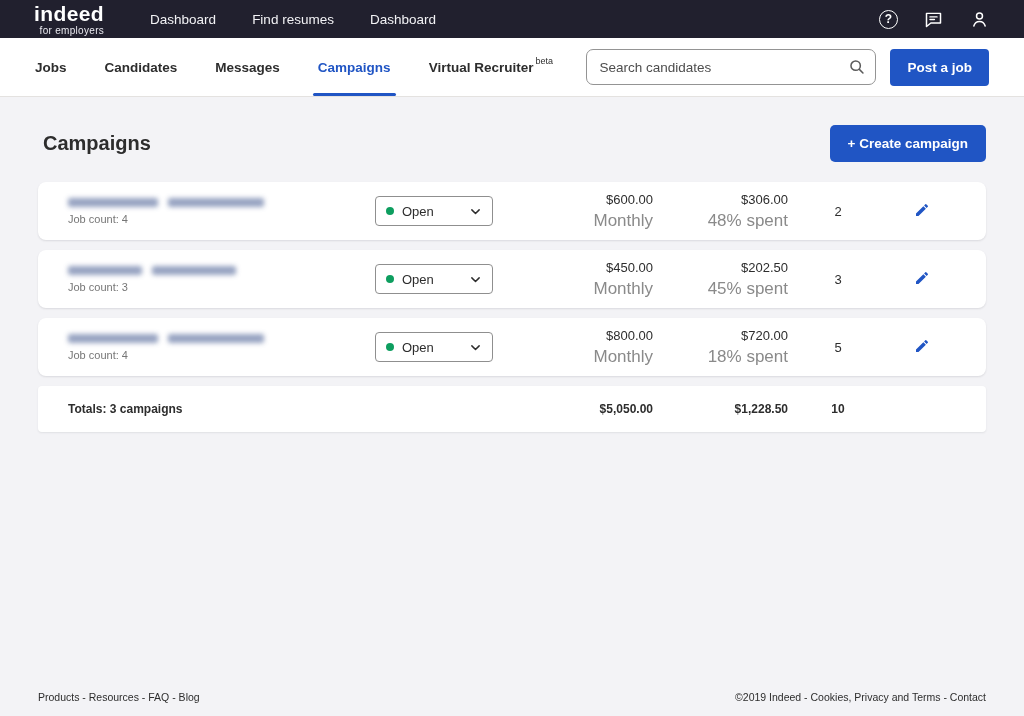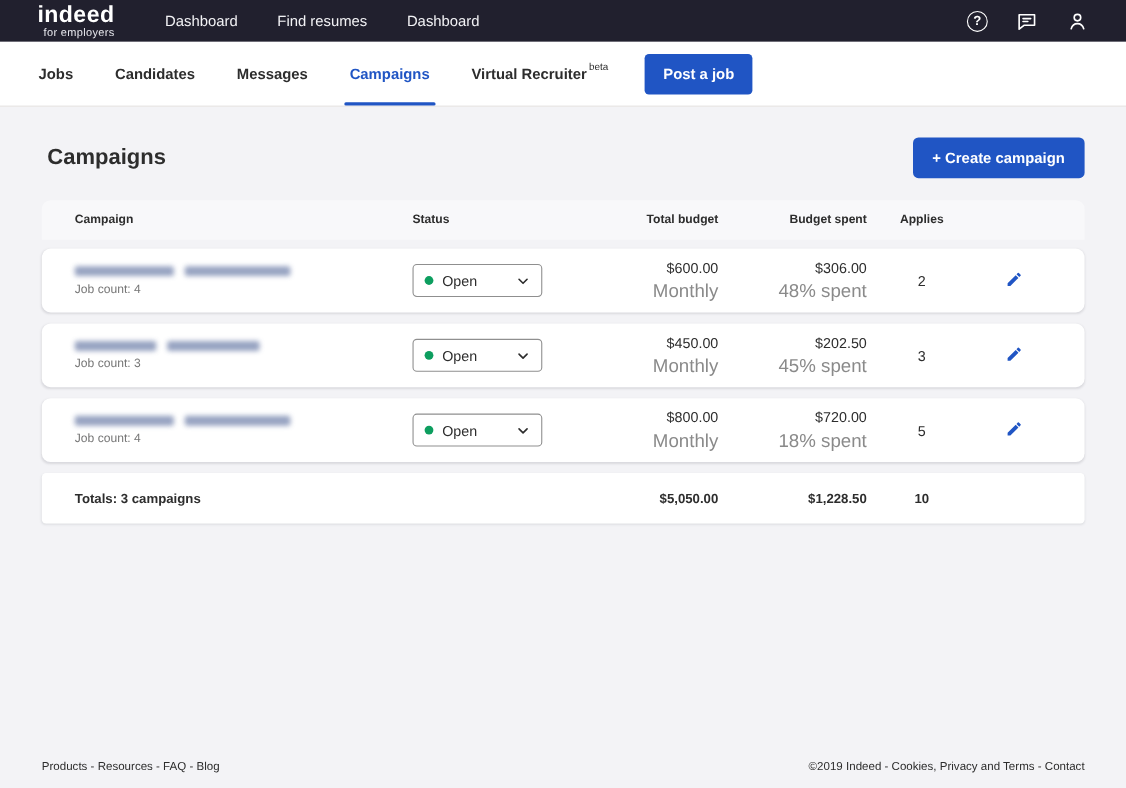--- a/index.html
+++ b/index.html
@@ -124,38 +124,39 @@
         <span>Messages</span>
       </div>
     <div class="tab active">
         <span>Campaigns</span>
       </div>
     <div class="tab">
       <span>Virtual Recruiter</span>
       <span class="beta-badge">beta</span>
     </div>
   </div>
+  <div class="search-wrap">
+    <input class="search-input" type="text" placeholder="Search candidates" style="">
+    <span class="search-icon">
+      <svg width="18" height="18" viewBox="0 0 20 20" fill="none" stroke="#5b5b5b" stroke-width="1.7" stroke-linecap="round">
+        <circle cx="8.5" cy="8.5" r="5.2"></circle>
+        <line x1="12.6" y1="12.6" x2="16.6" y2="16.6"></line>
+      </svg>
+    </span>
+  </div>
   <button class="post-job">Post a job</button>
 </div>
 
 <main>
 
   <div class="title-row">
     <h1 class="page-title">Campaigns</h1>
     <button class="create-btn">+ Create campaign</button>
   </div>
 
-  <div class="t-grid thead">
-    <span class="th">Campaign</span>
-    <span class="th">Status</span>
-    <span class="th right">Total budget</span>
-    <span class="th right">Budget spent</span>
-    <span class="th center">Applies</span>
-    <span class="th"></span>
-  </div>
 
   <div class="t-grid row-card">
     <div class="campaign-cell">
       <div class="redacted-line">
         <span class="redacted" style="width:90px"></span>
         <span class="redacted" style="width:96px"></span>
       </div>
       <div class="job-count">Job count: 4</div>
     </div>
     <div>

